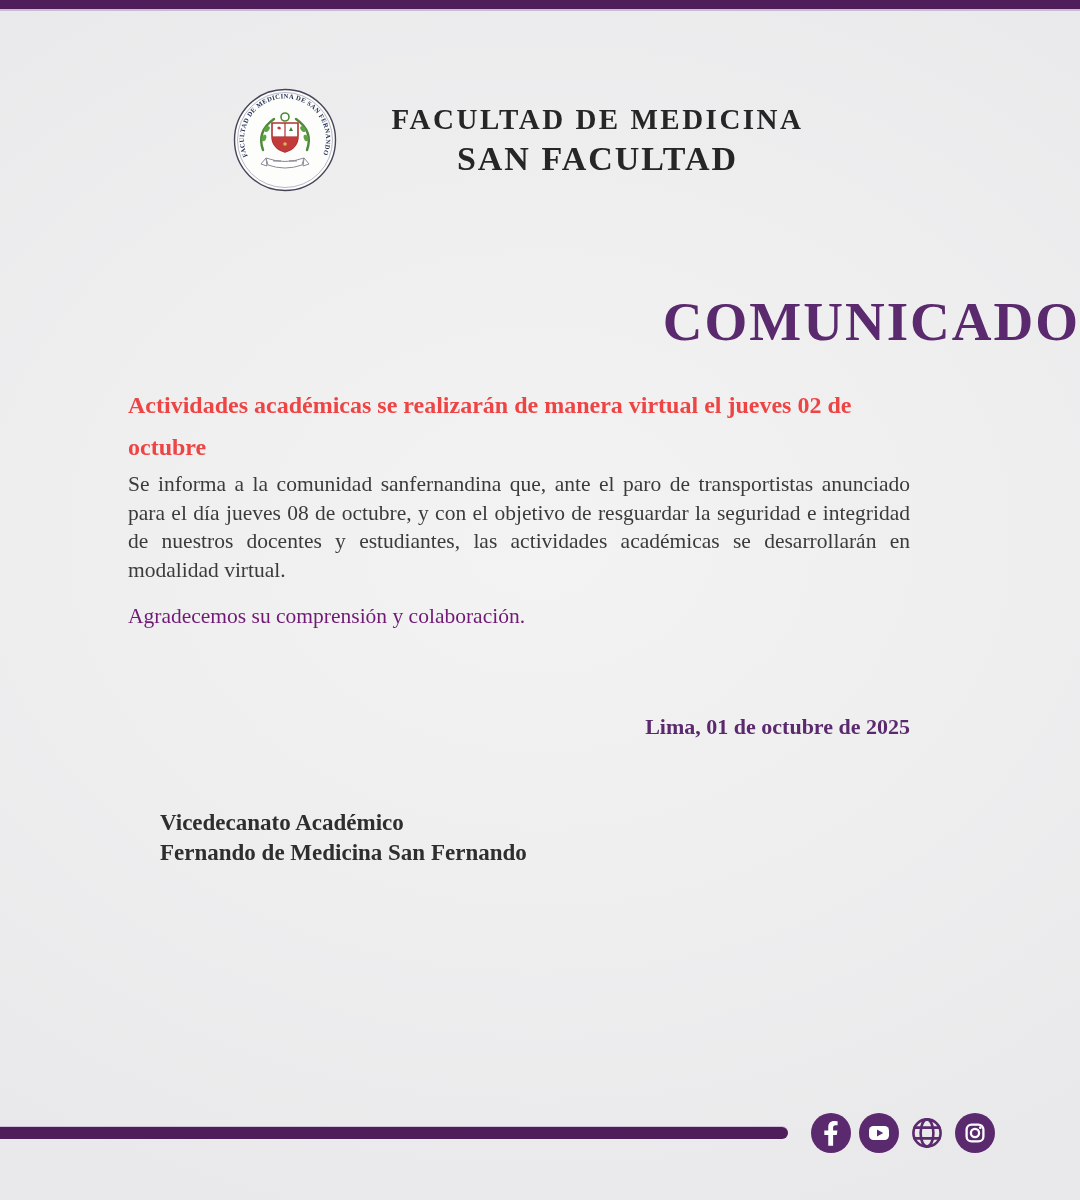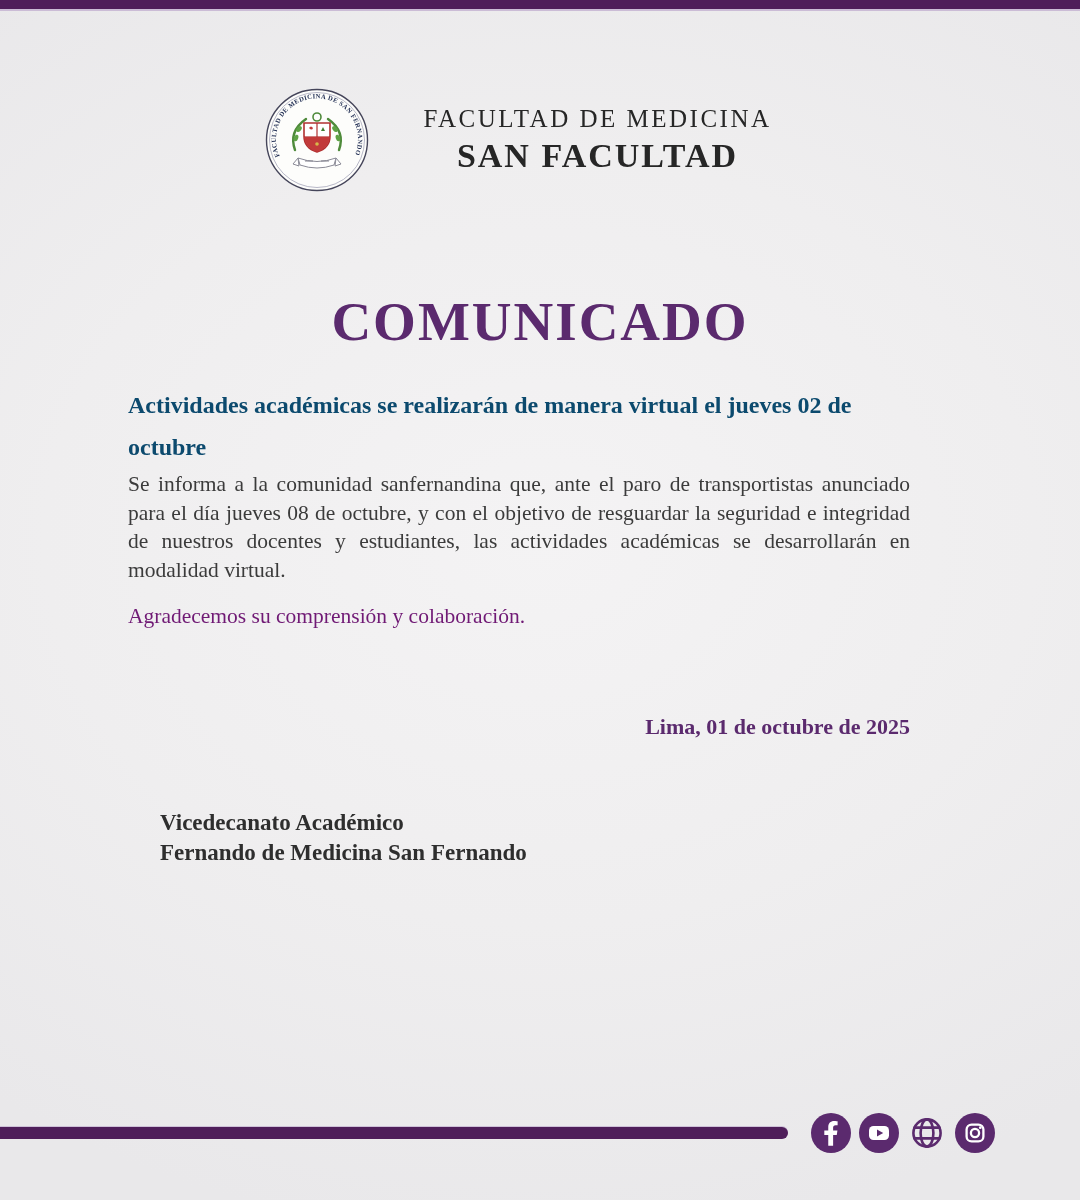--- a/index.html
+++ b/index.html
@@ -29,38 +29,38 @@
 
   
   .header {
     position: absolute; top: 88px; left: 0; width: 1080px;
     display: flex; justify-content: center; align-items: center;
     gap: 55px; transform: translateX(-22px);
   }
   .seal { width: 104px; height: 104px; flex: 0 0 auto; }
   .header-text { text-align: center; color: #262626; }
   .faculty-line {
-    font-size: 25px; letter-spacing: 2.5px; font-weight: 400;
+    font-size: 29px; letter-spacing: 2.5px; font-weight: 700;
     margin-bottom: 4px; white-space: nowrap;
   }
   .name-line {
     font-size: 34px; font-weight: 700; letter-spacing: 2px; white-space: nowrap;
   }
 
   
   .title {
     position: absolute; top: 290px; left: 0; width: 1080px;
-    text-align: center;
+    text-align: right;
     font-size: 55px; font-weight: 700; letter-spacing: 2px;
     color: #5b2a6e;
   }
   .content-col { position: absolute; left: 128px; width: 782px; }
   .subtitle {
     top: 384px; font-size: 24px; font-weight: 700; line-height: 42px;
-    color: #0c4a6e;
+    color: #ef4444;
   }
   .body-text {
     top: 470px; font-size: 21.5px; line-height: 28.5px;
     text-align: justify; color: #3b3b3b;
   }
   .thanks { top: 604px; font-size: 21.5px; color: #701a75; }
   .dateline {
     top: 666px; text-align: right;
     font-size: 22px; font-weight: 700; color: #5b2a6e; margin-top: 48px;
   }

